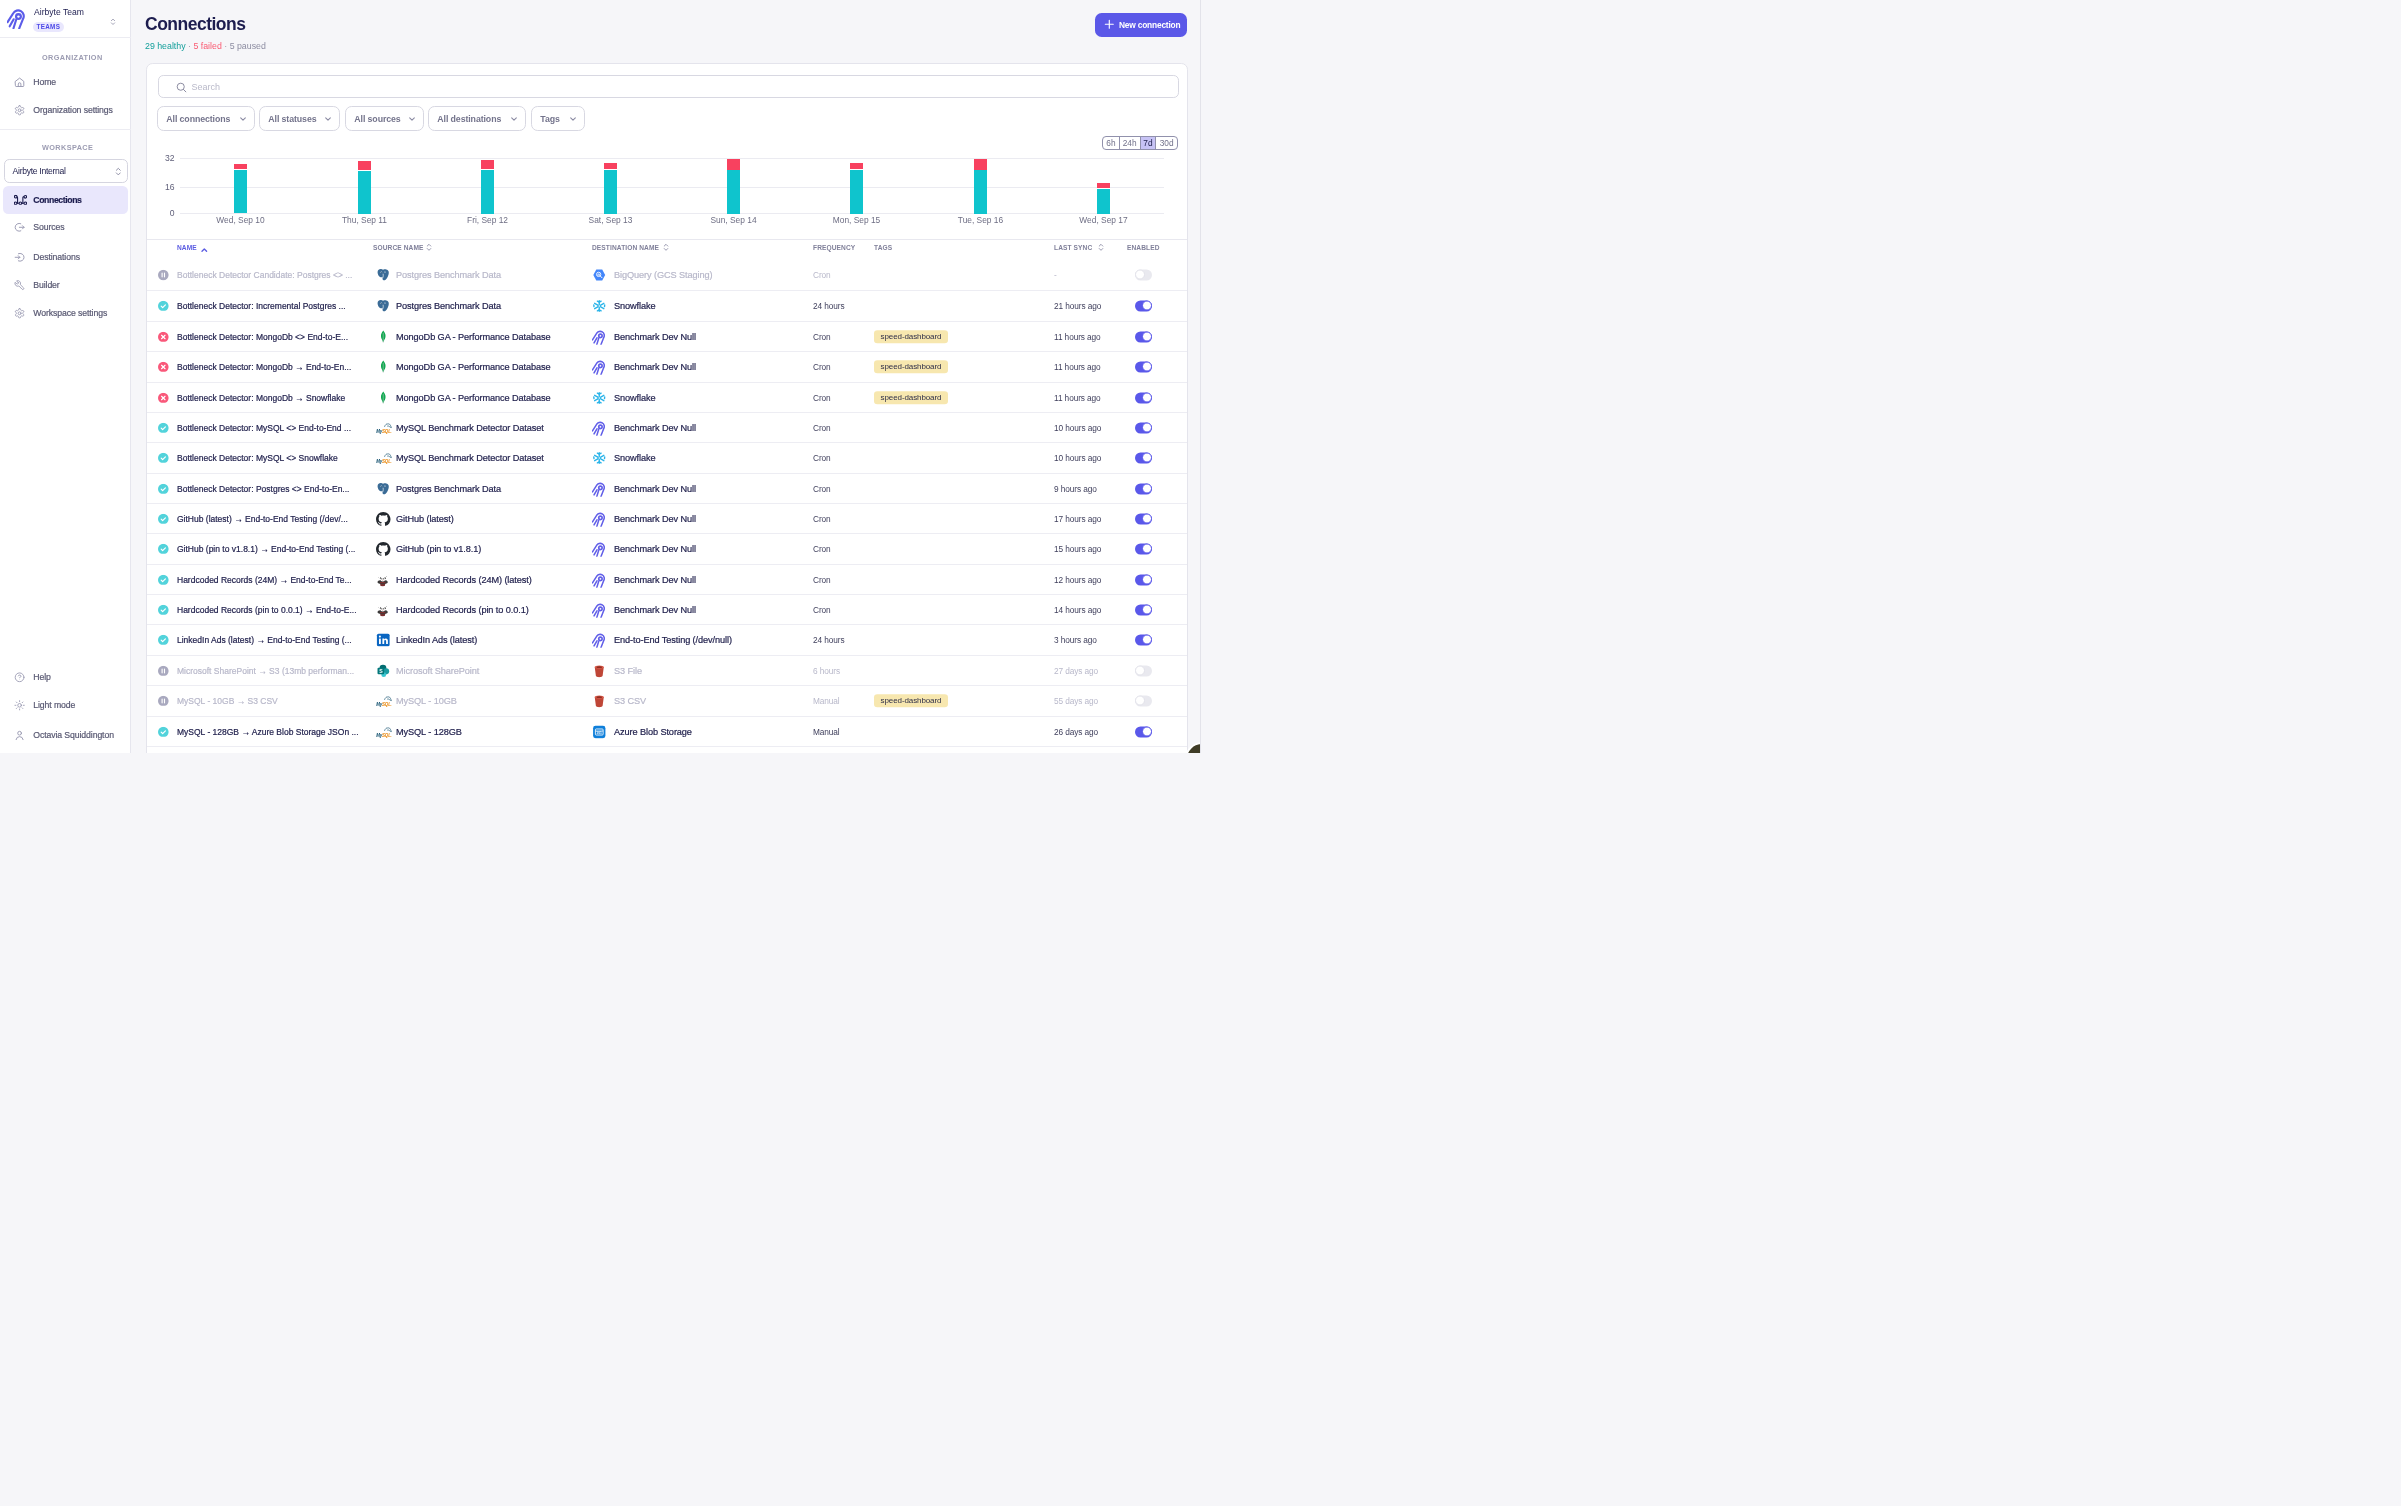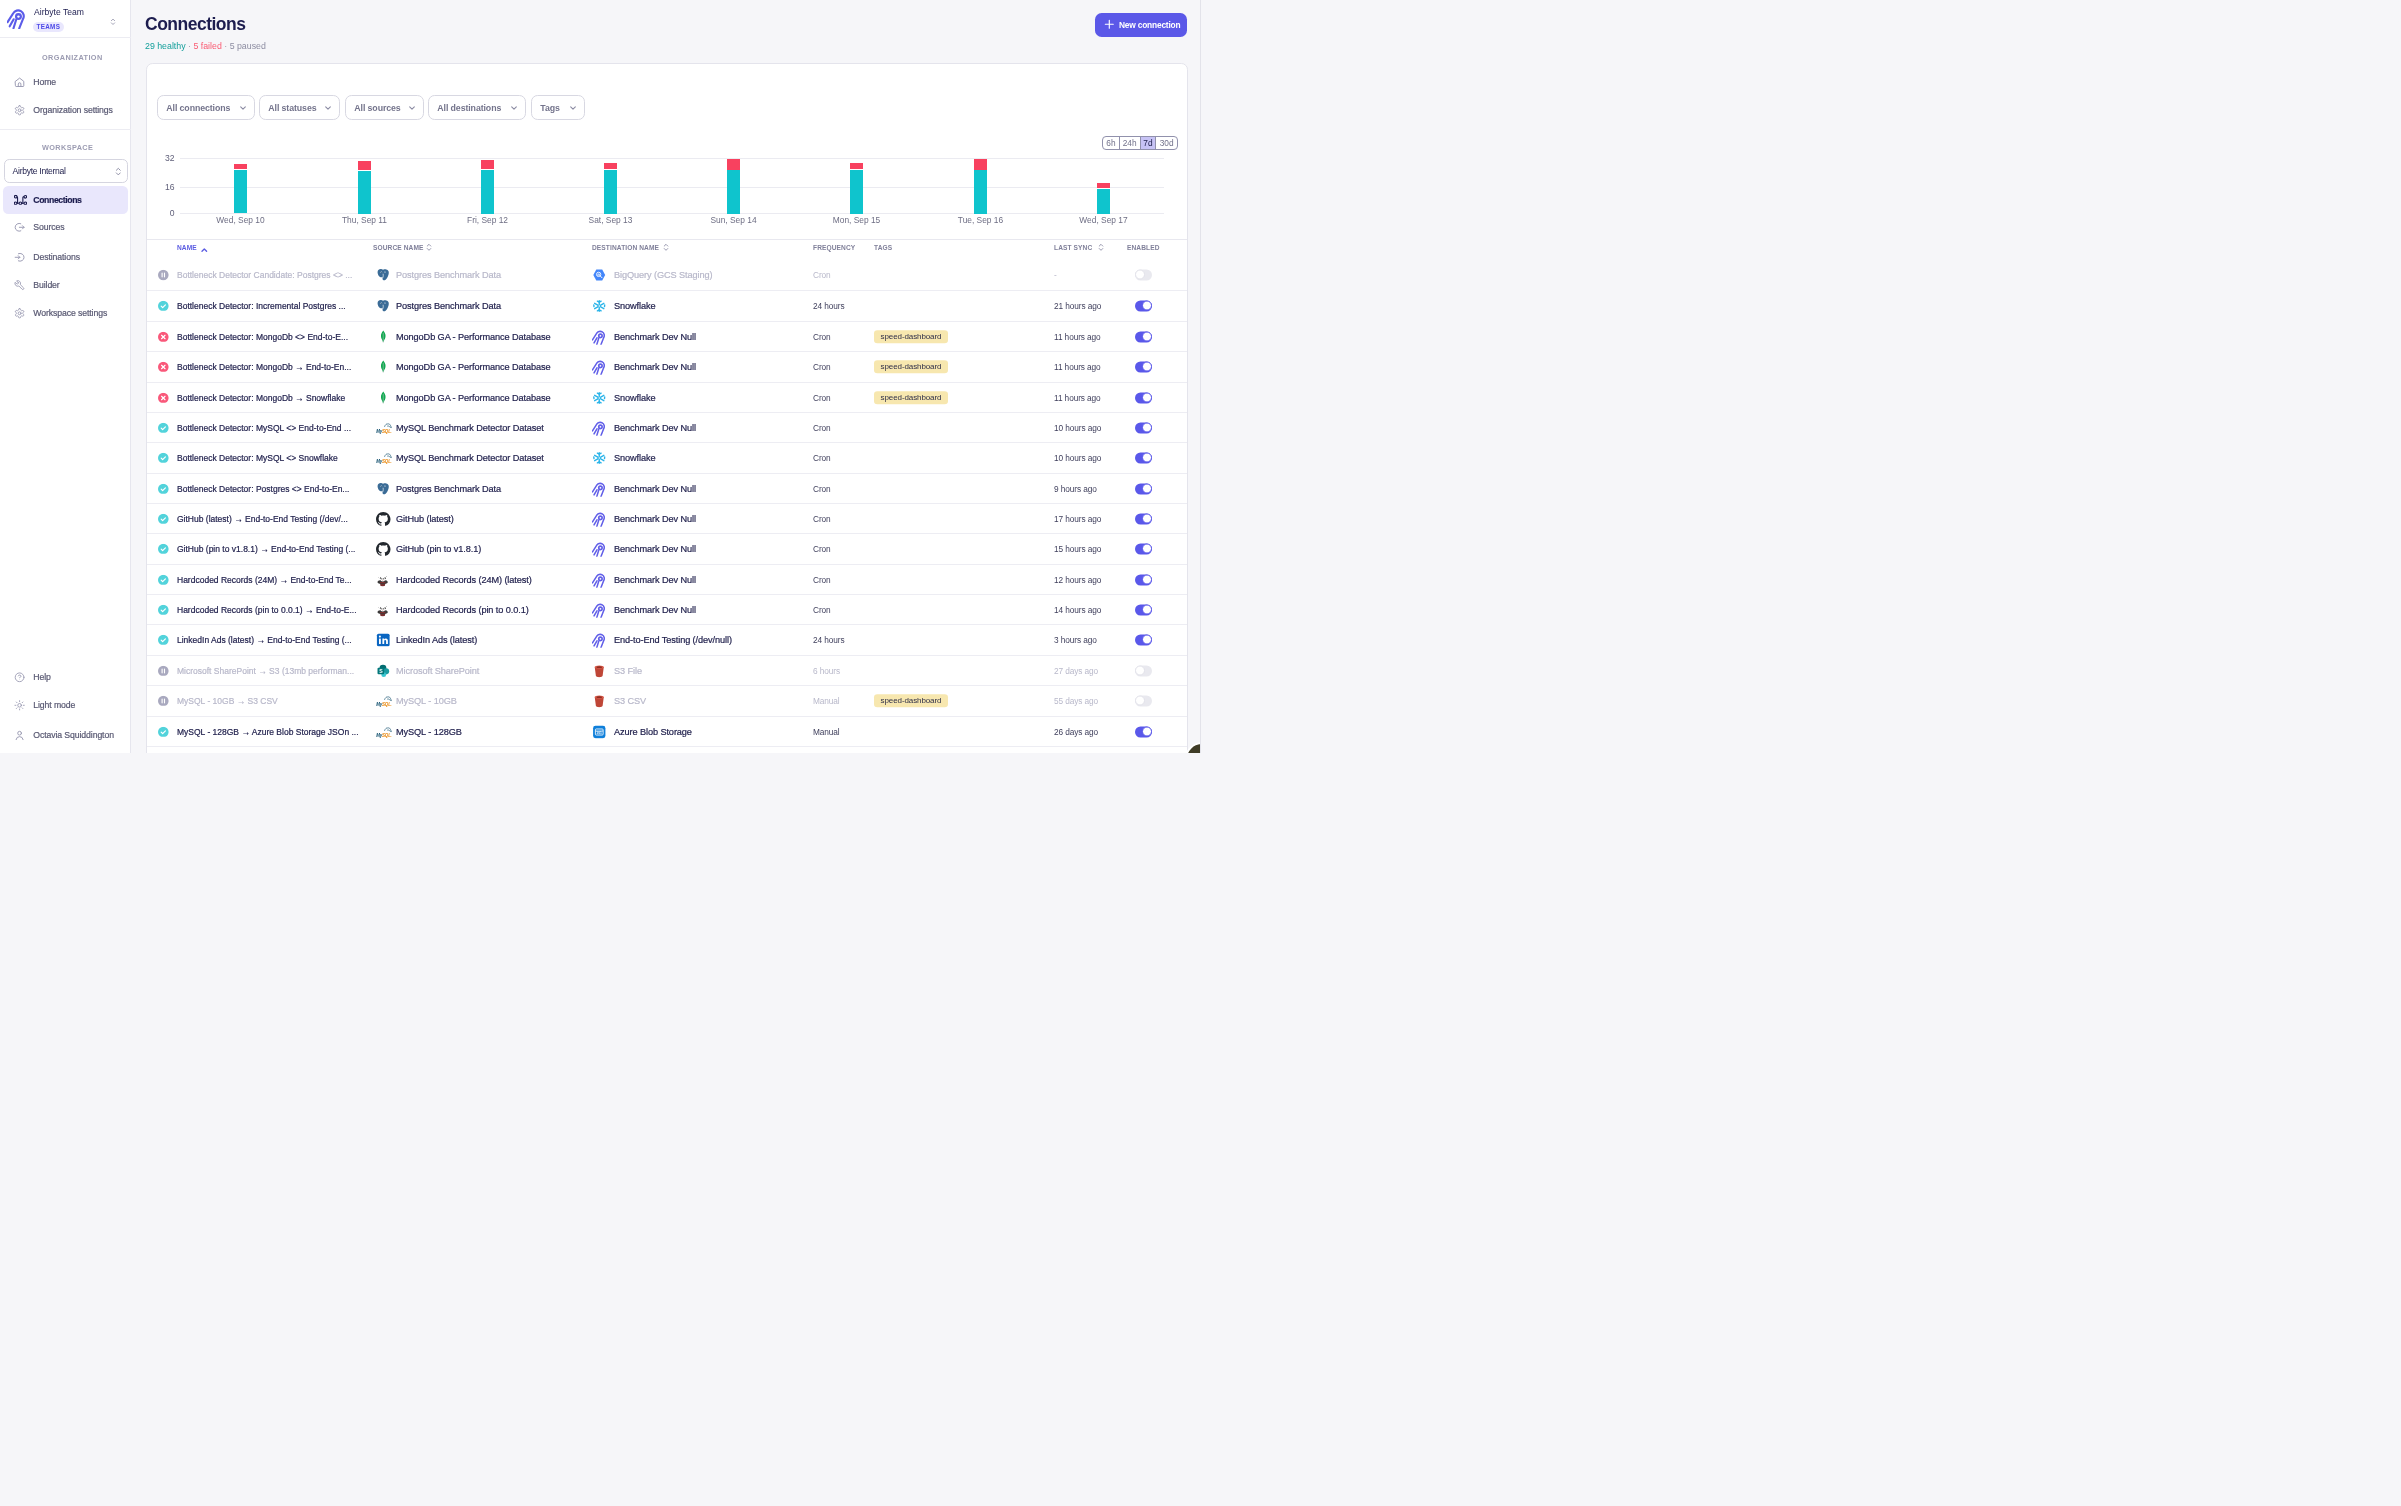--- a/index.html
+++ b/index.html
@@ -21,21 +21,21 @@
   #title { position:absolute; left:145px; top:14px; font-size:17.5px; font-weight:bold; letter-spacing:-0.5px; color:#1d1d4f; }
   #statusline { position:absolute; left:145px; top:41px; font-size:8.8px; color:#9b9bac; }
   #newconn { position:absolute; left:1095px; top:13.2px; width:92px; height:23.4px; background:#5b58e8; border-radius:6.6px; color:#fff; font-size:9.6px; font-weight:bold; }
   #newconn .plus { position:absolute; left:8.6px; top:6.3px; width:10.6px; height:10.6px; }
   #newconn .btxt { position:absolute; left:24px; top:6.6px; white-space:nowrap; font-size:8.4px; letter-spacing:-0.2px; }
 
   #card { position:absolute; left:146px; top:63px; width:1042px; height:726px; background:#fff; border:0.7px solid #e4e4ec; border-radius:6.6px; }
   
   #search { position:absolute; left:10.6px; top:11px; width:1021px; height:23px; border:0.7px solid #d8d8e2; border-radius:5.3px; }
   #search .ph { position:absolute; left:33px; top:6.3px; font-size:9px; color:#b9b9c9; }
-  .filterbtn { position:absolute; top:31px; height:25px; border:0.7px solid #d8d8e2; border-radius:6.6px; font-size:8.8px; font-weight:600; letter-spacing:-0.1px; color:#74748c; }
+  .filterbtn { position:absolute; top:42px; height:25px; border:0.7px solid #d8d8e2; border-radius:6.6px; font-size:8.8px; font-weight:600; letter-spacing:-0.1px; color:#74748c; }
   .filterbtn .ftxt { position:absolute; left:8.3px; top:6.6px; white-space:nowrap; }
   .filterbtn svg { position:absolute; right:7.3px; top:8px; }
 
   
   #trange { position:absolute; left:955px; top:72px; width:76px; height:14px; border:0.7px solid #9191ac; border-radius:4px; display:flex; overflow:hidden; }
   #trange .seg { font-size:8.3px; color:#71718a; text-align:center; line-height:13px; border-left:0.7px solid #9191ac; }
   #trange .seg:first-child { border-left:none; }
   #trange .seg.on { background:#c7c3f5; color:#22224e; font-weight:400; }
 
   
@@ -211,20 +211,27 @@
   </div>
 <div id="title">Connections</div>
 <div id="statusline"><span style="color:#129e9a">29 healthy</span> · <span style="color:#fa5a72">5 failed</span> · <span style="color:#8c8ca1">5 paused</span></div>
 <div id="newconn">
     <svg class="plus" viewBox="0 0 16 16">
       <path d="M8 2v12M2 8h12" stroke="#fff" stroke-width="1.7" stroke-linecap="round"></path>
     </svg>
     <span class="btxt">New connection</span>
   </div>
 <div id="card">
+    <div id="search">
+      <svg class="abs" style="left:17px;top:6.3px" width="11.2" height="11.2" viewBox="0 0 17 17">
+        <circle cx="7.2" cy="7.2" r="5.4" stroke="#8a8aa0" stroke-width="1.5" fill="none"></circle>
+        <path d="M11.3 11.3 15 15" stroke="#8a8aa0" stroke-width="1.5" stroke-linecap="round"></path>
+      </svg>
+      <span class="ph">Search</span>
+    </div>
     <div class="filterbtn" style="left:10px;width:98px">
       <span class="ftxt">All connections</span>
       <svg width="8" height="8" viewBox="0 0 12 12">
         <path d="M2.5 4.2 6 7.8 9.5 4.2" stroke="#8a8aa2" stroke-width="1.6" stroke-linecap="round" stroke-linejoin="round" fill="none"></path>
       </svg>
     </div>
     <div class="filterbtn" style="left:112px;width:81px">
       <span class="ftxt">All statuses</span>
       <svg width="8" height="8" viewBox="0 0 12 12">
         <path d="M2.5 4.2 6 7.8 9.5 4.2" stroke="#8a8aa2" stroke-width="1.6" stroke-linecap="round" stroke-linejoin="round" fill="none"></path>

